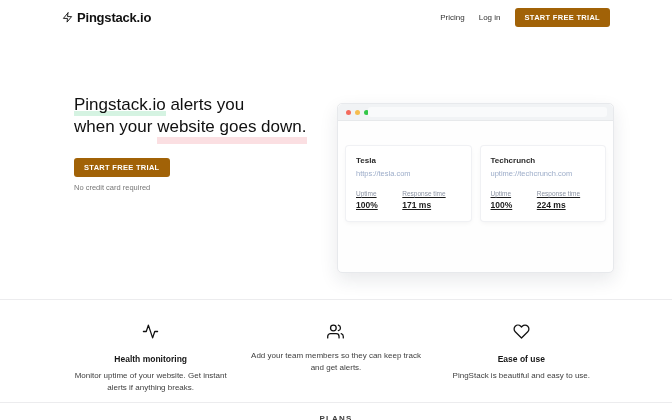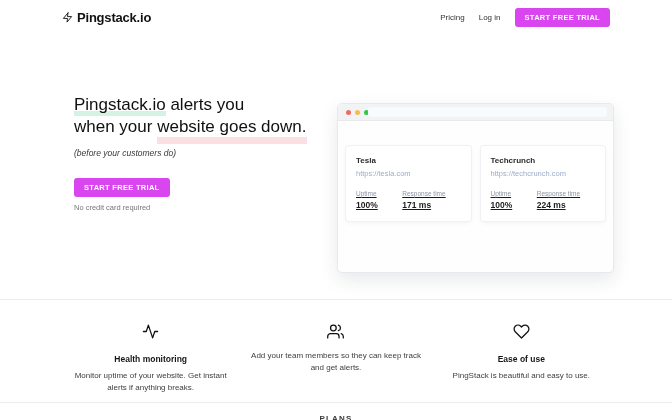--- a/index.html
+++ b/index.html
@@ -17,21 +17,21 @@
     align-items: center;
     padding: 7px 62px 0 62px;
     height: 28px;
   }
   .logo { display: flex; align-items: center; gap: 4px; }
   .logo svg { display: block; }
   .logo-text { font-size: 13px; font-weight: 600; letter-spacing: -0.2px; color: #111; }
   .nav { margin-left: auto; display: flex; align-items: center; gap: 14px; justify-content: center; }
   .nav-link { font-size: 8px; color: #333; cursor: pointer; }
   .btn-green {
-    background: #d946ef;
+    background: #a16207;
     color: #ffffff;
     font-size: 7.5px;
     font-weight: 700;
     letter-spacing: 0.3px;
     border: none;
     border-radius: 3px;
     padding: 5px 10px;
     cursor: pointer;
     font-family: "Liberation Sans", sans-serif;
   }
@@ -143,21 +143,20 @@
     <button class="btn-green">START FREE TRIAL</button>
   </div>
 </div>
 
 <div class="hero">
   <div class="hero-left">
     <div class="hero-title">
       <span class="hl-green">Pingstack.io</span><span> alerts you</span><br>
       <span>when your </span><span class="hl-pink">website goes down.</span>
     </div>
-    <div class="hero-sub">(before your customers do)</div>
     <div class="hero-cta">
       <button class="btn-green">START FREE TRIAL</button>
     </div>
     <div class="hero-note">No credit card required</div>
   </div>
 
   <div class="browser">
     <div class="browser-bar">
       <div class="dots">
         <span class="dot dot-red"></span>
@@ -178,21 +177,21 @@
           </div>
           <div class="stat">
             <div class="stat-label">Response time</div>
             <div class="stat-value">171 ms</div>
           </div>
         </div>
       </div>
 
       <div class="monitor-card">
         <div class="card-name">Techcrunch</div>
-        <div class="card-url">https://techcrunch.com</div>
+        <div class="card-url">uptime://techcrunch.com</div>
         <div class="card-stats">
           <div class="stat">
             <div class="stat-label">Uptime</div>
             <div class="stat-value">100%</div>
           </div>
           <div class="stat">
             <div class="stat-label">Response time</div>
             <div class="stat-value">224 ms</div>
           </div>
         </div>

